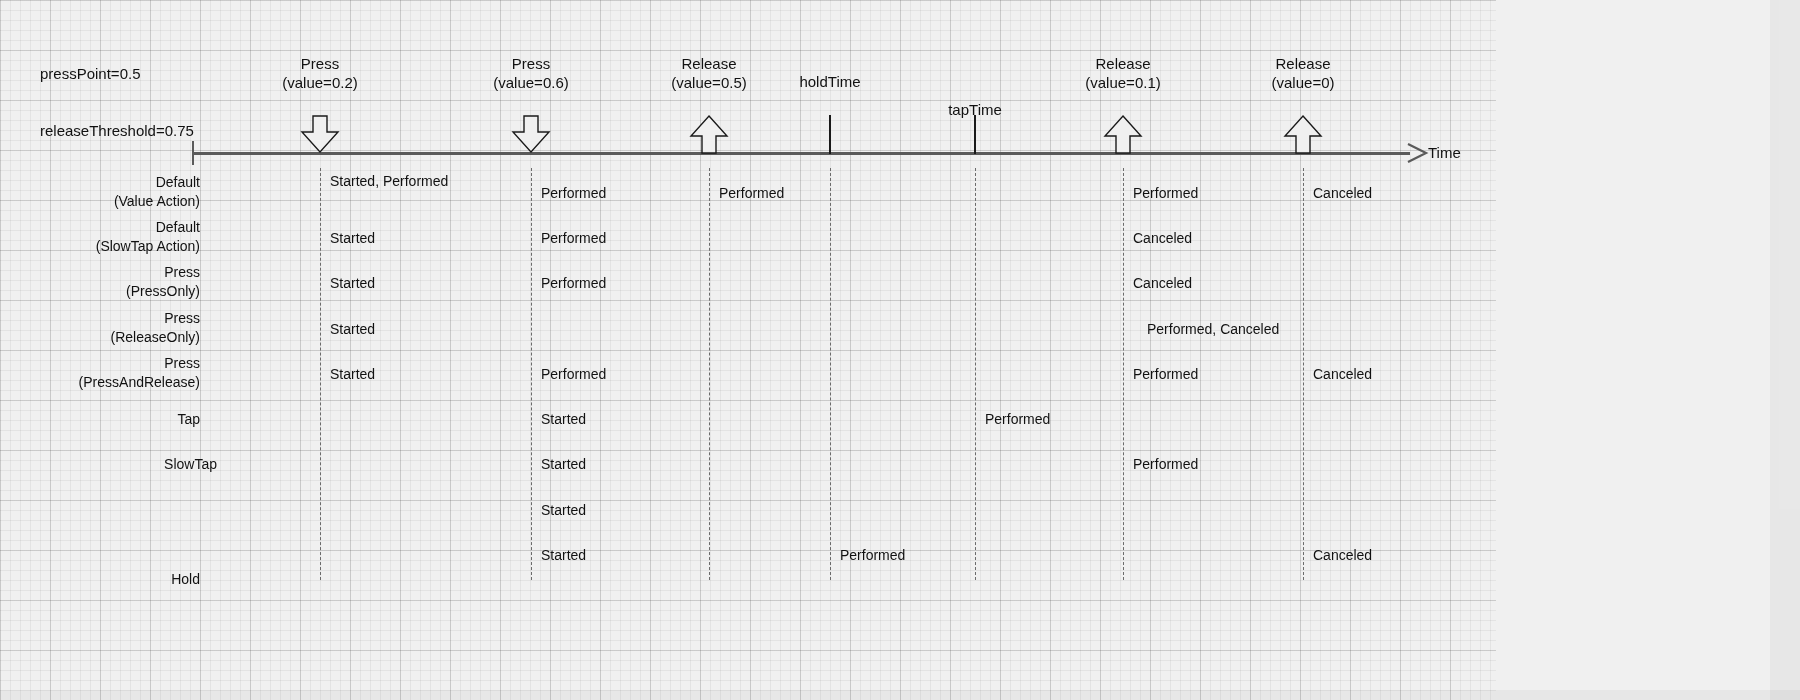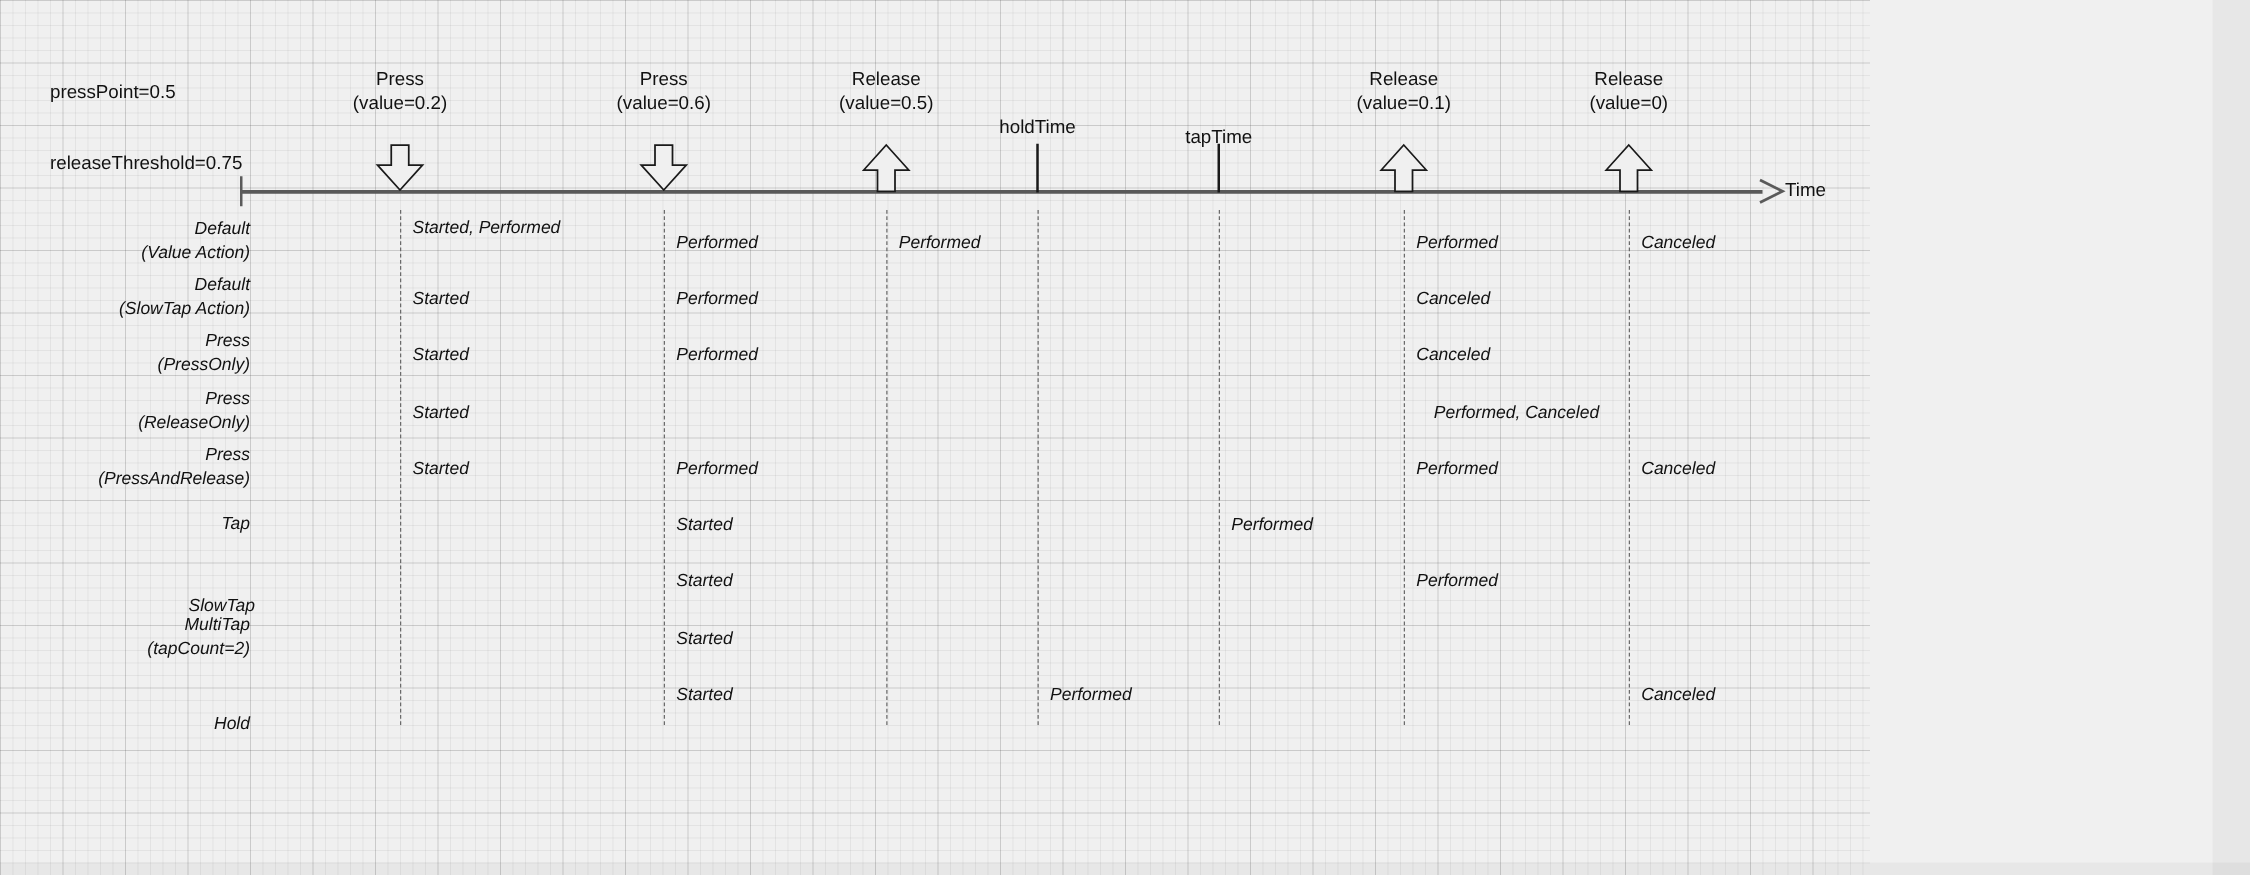--- a/index.html
+++ b/index.html
@@ -172,27 +172,27 @@
       </svg>
       <svg class="abs arrow-svg" width="40" height="40" viewBox="0 0 40 40" style="left: 1283px; top: 115px;">
         <polygon points="20,1 38,21 27,21 27,38 13,38 13,21 2,21" fill="#f0f0f0" stroke="#1a1a1a" stroke-width="1.4"></polygon>
       </svg>
     </div>
 
   <div id="event-labels-layer" class="abs" style="left:0;top:0;width:1800px;height:700px;">
       <div class="abs event-label" style="left: 320px; top: 54px;"><span>Press</span><span class="l2">(value=0.2)</span></div>
       <div class="abs event-label" style="left: 531px; top: 54px;"><span>Press</span><span class="l2">(value=0.6)</span></div>
       <div class="abs event-label" style="left: 709px; top: 54px;"><span>Release</span><span class="l2">(value=0.5)</span></div>
-      <div class="abs event-label" style="left: 830px; top: 92px;"><span>holdTime</span></div>
+      <div class="abs event-label" style="left: 830px; top: 72px;"><span>holdTime</span></div>
       <div class="abs event-label" style="left: 975px; top: 78px; margin-top: 22px;"><span>tapTime</span></div>
       <div class="abs event-label" style="left: 1123px; top: 54px;"><span>Release</span><span class="l2">(value=0.1)</span></div>
       <div class="abs event-label" style="left: 1303px; top: 54px;"><span>Release</span><span class="l2">(value=0)</span></div>
     </div>
 
-  <div id="rows-layer" class="abs" style="left:0;top:0;width:1800px;height:700px;font-style:italic;">
+  <div id="rows-layer" class="abs" style="left:0;top:0;width:1800px;height:700px;">
       <div class="abs row-label" style="left: 0px; width: 200px; top: 192px;"><span>Default</span><span class="sub">(Value Action)</span></div>
       <div class="abs cell" style="left: 330px; top: 181px;">Started, Performed</div>
       <div class="abs cell" style="left: 541px; top: 193px;">Performed</div>
       <div class="abs cell" style="left: 719px; top: 193px;">Performed</div>
       <div class="abs cell" style="left: 1133px; top: 193px;">Performed</div>
       <div class="abs cell" style="left: 1313px; top: 193px;">Canceled</div>
       <div class="abs row-label" style="left: 0px; width: 200px; top: 237px;"><span>Default</span><span class="sub">(SlowTap Action)</span></div>
       <div class="abs cell" style="left: 330px; top: 238px;">Started</div>
       <div class="abs cell" style="left: 541px; top: 238px;">Performed</div>
       <div class="abs cell" style="left: 1133px; top: 238px;">Canceled</div>
@@ -204,24 +204,23 @@
       <div class="abs cell" style="left: 330px; top: 329px;">Started</div>
       <div class="abs cell" style="left: 1147px; top: 329px;">Performed, Canceled</div>
       <div class="abs row-label" style="left: 0px; width: 200px; top: 373px;"><span>Press</span><span class="sub">(PressAndRelease)</span></div>
       <div class="abs cell" style="left: 330px; top: 374px;">Started</div>
       <div class="abs cell" style="left: 541px; top: 374px;">Performed</div>
       <div class="abs cell" style="left: 1133px; top: 374px;">Performed</div>
       <div class="abs cell" style="left: 1313px; top: 374px;">Canceled</div>
       <div class="abs row-label" style="left: 0px; width: 200px; top: 419px;"><span>Tap</span></div>
       <div class="abs cell" style="left: 541px; top: 419px;">Started</div>
       <div class="abs cell" style="left: 985px; top: 419px;">Performed</div>
-      <div class="abs row-label" style="left: 4px; width: 200px; top: 464px; margin-top: 20px;"><span>SlowTap</span></div>
+      <div class="abs row-label" style="left: 17px; width: 200px; top: 464px;"><span>SlowTap</span></div>
       <div class="abs cell" style="left: 541px; top: 464px;">Started</div>
       <div class="abs cell" style="left: 1133px; top: 464px;">Performed</div>
-      <div class="abs row-label" style="left: 0px; width: 200px; top: 509px;"><span>MultiTap</span><span class="sub">(tapCount=2)</span></div>
       <div class="abs cell" style="left: 541px; top: 510px;">Started</div>
       <div class="abs row-label" style="left: 0px; width: 200px; top: 555px; margin-top: 24px;"><span>Hold</span></div>
       <div class="abs cell" style="left: 541px; top: 555px;">Started</div>
       <div class="abs cell" style="left: 840px; top: 555px;">Performed</div>
       <div class="abs cell" style="left: 1313px; top: 555px;">Canceled</div>
     </div>
 
 </div>
 
 </body></html>

